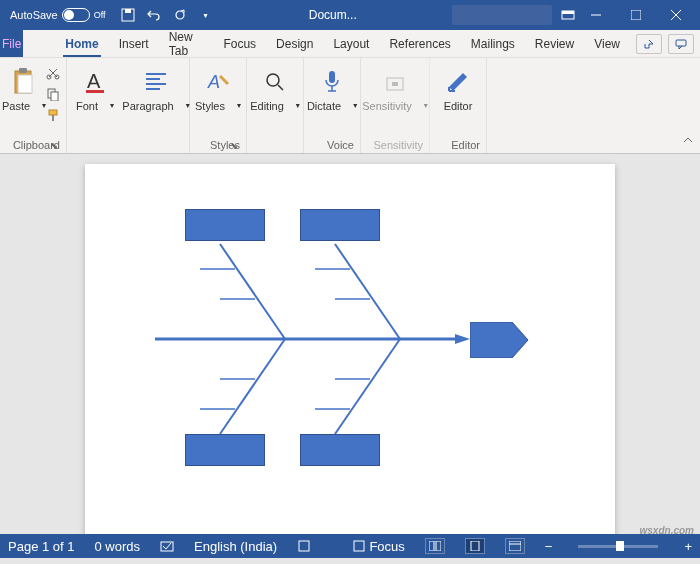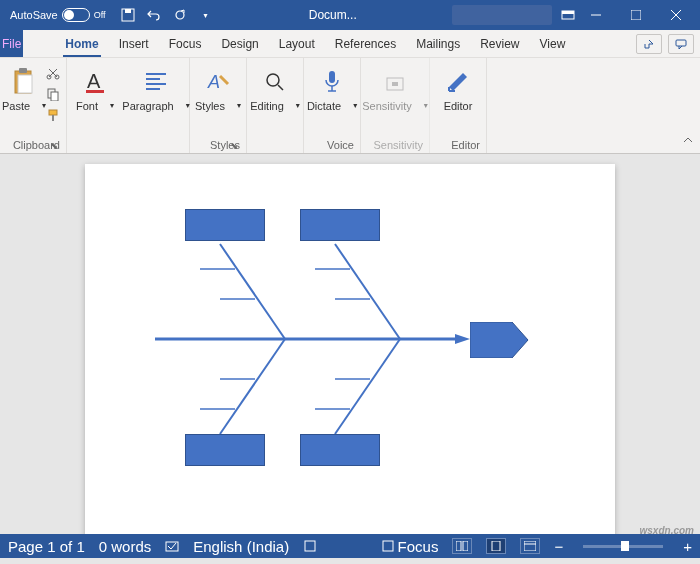--- a/index.html
+++ b/index.html
@@ -40,21 +40,21 @@
   .collapse-btn { position:absolute; right:6px; bottom:4px; cursor:pointer; color:#666;}
   
   
   .docarea { height: 380px; background:#e6e6e6; display:flex; align-items:flex-start; justify-content:center; overflow:hidden; padding-top:10px;}
   .page { width:530px; height:390px; background:#fff; box-shadow:0 2px 6px rgba(0,0,0,0.25); position:relative;}
   
   
   .shape { position:absolute; background:#4472c4; border:1px solid #2f528f; }
   
   
-  .statusbar { height:24px; background:#2b579a; color:#fff; display:flex; align-items:center; font-size:15px; padding:0 8px; gap:14px;}
+  .statusbar { height:24px; background:#2b579a; color:#fff; display:flex; align-items:center; font-size:13px; padding:0 8px; gap:20px;}
   .statusbar .spacer { flex:1; }
   .statusbar .sbtn { cursor:pointer; display:flex; align-items:center; gap:4px;}
   .zoom-slider { width:80px; height:3px; background:#6a88b8; position:relative; margin:0 6px;}
   .zoom-slider::before { content:""; position:absolute; left:50%; top:-3px; width:1px; height:9px; background:#fff;}
   .zoom-thumb { position:absolute; width:8px; height:10px; background:#fff; top:-4px; left:38px; }
   .viewbtn { width:20px; height:16px; border:1px solid #6a88b8; display:flex; align-items:center; justify-content:center; cursor:pointer;}
   .viewbtn.active { background:#1e3f73; }
   
   .watermark { position:absolute; right:6px; bottom:28px; font-size:10px; color:#999; font-style:italic;font-weight:bold;}
 </style>
@@ -112,20 +112,21 @@
           <line x1="10" y1="0" x2="0" y2="10" stroke="#fff"></line>
         </svg>
       </div>
   </div>
 </div>
 
 <div class="tabsrow">
   <div class="tab file">File</div>
   <div class="tab active">Home</div>
   <div class="tab">Insert</div>
+  <div class="tab">New Tab</div>
   <div class="tab">Focus</div>
   <div class="tab">Design</div>
   <div class="tab">Layout</div>
   <div class="tab">References</div>
   <div class="tab">Mailings</div>
   <div class="tab">Review</div>
   <div class="tab">View</div>
   <div class="tabspacer"></div>
   <div class="tabend">
     <div class="endbtn">

